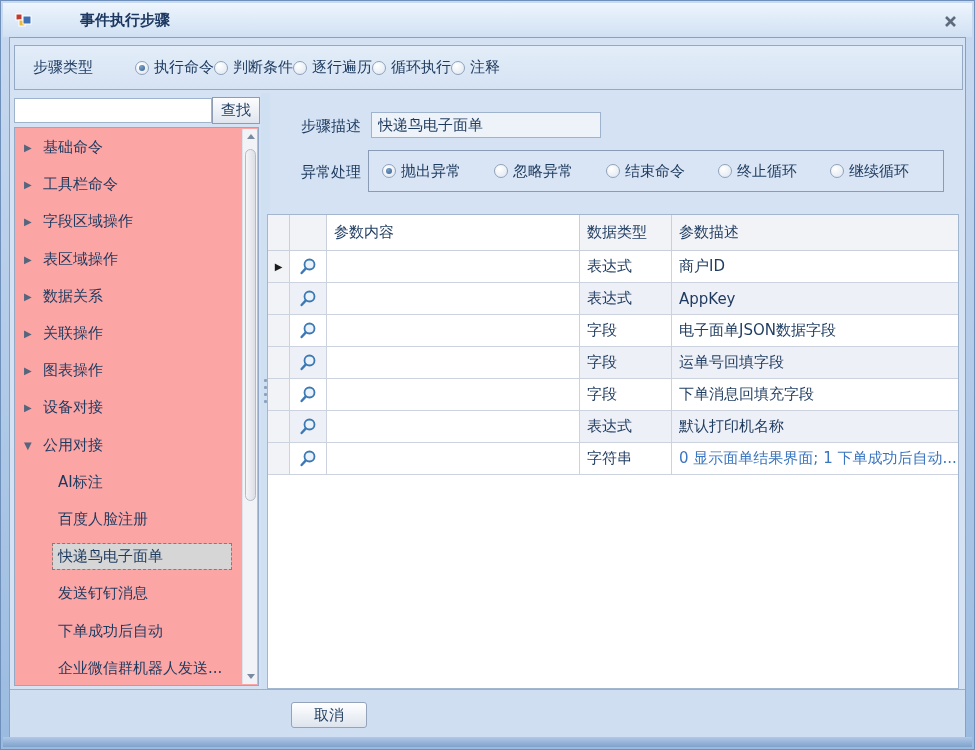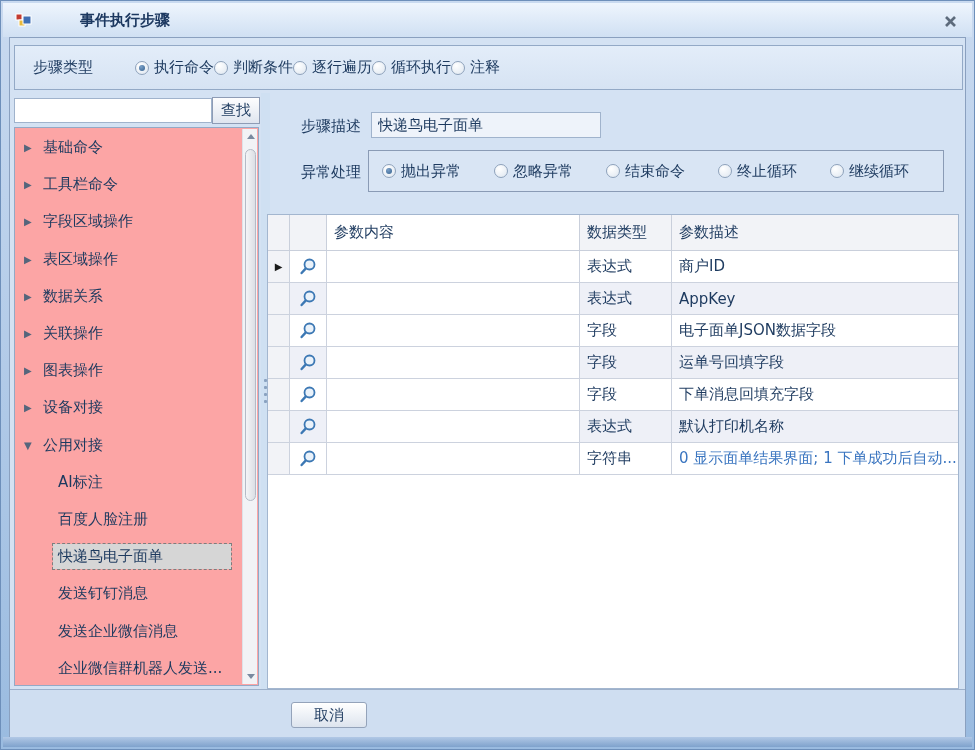--- a/index.html
+++ b/index.html
@@ -235,21 +235,21 @@
             <span class="tlabel">快递鸟电子面单</span>
           </div>
 
           <div class="tree-item child">
             <span class="arrow"></span>
             <span class="tlabel">发送钉钉消息</span>
           </div>
 
           <div class="tree-item child">
             <span class="arrow"></span>
-            <span class="tlabel">发送企业微信消息</span>
+            <span class="tlabel">下单成功后自动</span>
           </div>
 
           <div class="tree-item child">
             <span class="arrow"></span>
             <span class="tlabel">企业微信群机器人发送...</span>
           </div>
         </div>
       <div class="vscroll">
         <span class="vs-arrow up">
             <i class="tri-up"></i>

